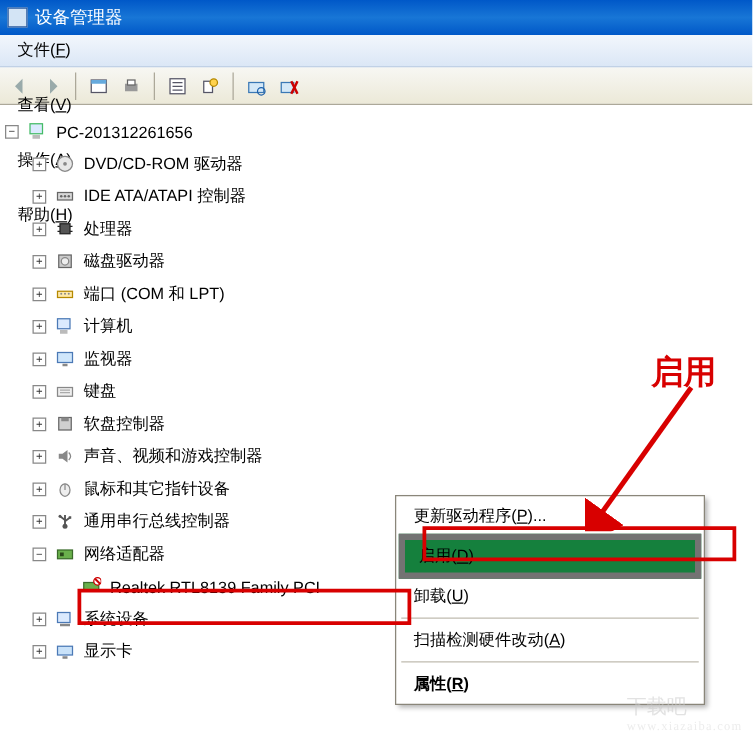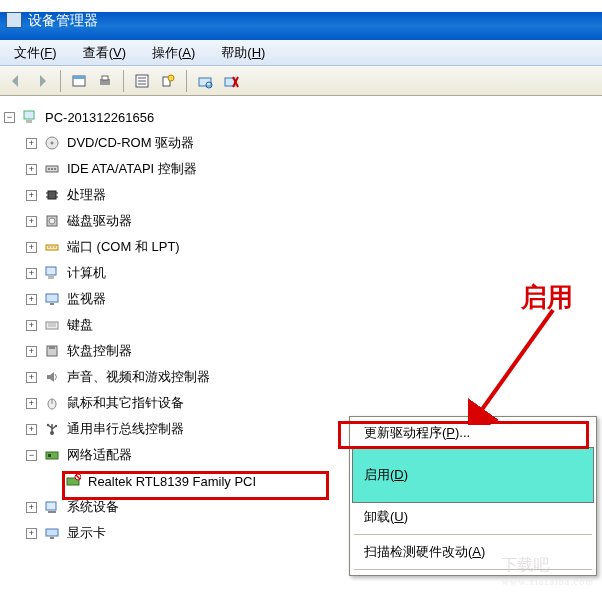--- a/index.html
+++ b/index.html
@@ -1,41 +1,41 @@
 <!DOCTYPE html>
 <html><head>
 <meta charset="utf-8">
 <style>
 * { box-sizing: border-box; margin: 0; padding: 0; }
 body { font-family: "Microsoft YaHei", SimSun, sans-serif; font-size: 13px; background: #fff; width: 602px; height: 593px; overflow: hidden; position: relative; }
 
-.titlebar { background: linear-gradient(to bottom, #0058c8, #1876d6, #0058c8); color: #fff; height: 28px; display: flex; padding: 0 6px; gap: 6px; margin-top: 12px; }
+.titlebar { background: linear-gradient(to bottom, #0058c8, #1876d6, #0058c8); color: #fff; height: 28px; display: flex; align-items: center; padding: 0 6px; gap: 6px; }
 .titlebar .sys-icon { width: 16px; height: 16px; background: #d3e4f5; border: 1px solid #2a5a9e; display: inline-block; }
 .titlebar .title { font-size: 14px; }
 
-.menubar { background: linear-gradient(to bottom, #f2f6fc, #dbe7f6); border-bottom: 1px solid #b0c4de; height: 26px; display: flex; align-items: flex-end; padding: 0 4px; gap: 6px; }
+.menubar { background: linear-gradient(to bottom, #f2f6fc, #dbe7f6); border-bottom: 1px solid #b0c4de; height: 26px; display: flex; align-items: flex-start; padding: 0 4px; gap: 20px; flex-direction: column; }
 .menubar .menu { padding: 3px 10px; cursor: default; }
 .menubar .menu u { text-decoration: underline; }
 
 .toolbar { background: linear-gradient(to bottom, #f7f7f3, #ece9d8); border-bottom: 1px solid #aca899; height: 30px; display: flex; align-items: center; padding: 0 4px; gap: 2px; }
 .toolbar .sep { width: 1px; height: 22px; background: #aca899; margin: 0 4px; }
 .toolbar .tbtn { width: 24px; height: 24px; display: flex; align-items: center; justify-content: center; cursor: default; }
 
 .tree { padding: 8px 4px 4px 4px; position: relative; }
 .node { display: flex; align-items: center; height: 26px; white-space: nowrap; }
 .expander { width: 11px; height: 11px; border: 1px solid #888; background: #fff; display: inline-flex; align-items: center; justify-content: center; font-size: 9px; line-height: 9px; color: #333; margin-right: 6px; flex-shrink: 0; }
 .indent { display: inline-block; flex-shrink: 0; }
 .icn { width: 18px; height: 18px; margin-right: 6px; flex-shrink: 0; display: inline-flex; align-items: center; justify-content: center; }
 .lbl { color: #000; text-align: center; }
 
 .highlight-box { position: absolute; border: 3px solid #d80000; pointer-events: none; }
 
 .ctxmenu { position: absolute; background: #fff; border: 1px solid #8a867a; box-shadow: 2px 2px 4px rgba(0,0,0,0.3); padding: 2px; width: 248px; font-size: 13px; }
 .ctxmenu .mi { padding: 5px 12px; cursor: default; }
-.ctxmenu .mi.hov { background: #5eead4; border: 1px solid #737373; padding: 18px 11px; }
+.ctxmenu .mi.hov { background: #15803d; border: 5px solid #737373; padding: 4px 11px; }
 .ctxmenu .mi u { text-decoration: underline; }
 .ctxmenu .msep { height: 1px; background: #c0bcb0; margin: 3px 2px; }
 
 .callout { position: absolute; color: #d80000; font-size: 26px; font-weight: bold; font-family: SimSun, serif; }
 .arrow { position: absolute; pointer-events: none; }
 
 .watermark { position: absolute; right: 8px; bottom: 6px; color: #ccc; font-size: 16px; opacity: 0.55; font-family: SimSun, serif; }
 .watermark .sm { font-size: 10px; display: block; color: #ddd; letter-spacing: 1px; }
 </style>
 </head>
@@ -305,27 +305,28 @@
           <svg width="16" height="16">
             <rect x="2" y="4" width="12" height="7" fill="#c9e2f9" stroke="#4b79b6"></rect>
             <rect x="6" y="12" width="4" height="2" fill="#888"></rect>
           </svg>
         </span>
         <span class="lbl">显示卡</span>
       </div>
     </div>
 </div>
 
-<div class="ctxmenu" style="left:349px; top:396px;margin-top:20px;">
+<div class="ctxmenu" style="left:316px; top:396px;">
   <div class="mi"><span>更新驱动程序(</span><u>P</u><span>)...</span></div>
   <div class="mi hov"><span>启用(</span><u>D</u><span>)</span></div>
   <div class="mi"><span>卸载(</span><u>U</u><span>)</span></div>
   <div class="msep"></div>
   <div class="mi"><span>扫描检测硬件改动(</span><u>A</u><span>)</span></div>
   <div class="msep"></div>
+  <div class="mi"><b><span>属性(</span><u>R</u><span>)</span></b></div>
 </div>
 
 <div class="highlight-box" style="left:62px; top:471px; width:267px; height:29px;"></div>
 <div class="highlight-box" style="left:338px; top:421px; width:251px; height:28px;"></div>
 
 <div class="callout" style="left:521px; top:280px;">启用</div>
 
 <svg class="arrow" style="left:468px; top:305px;" width="100" height="120">
   <defs>
       <marker id="ah" markerWidth="10" markerHeight="10" refX="2" refY="5" orient="auto">

